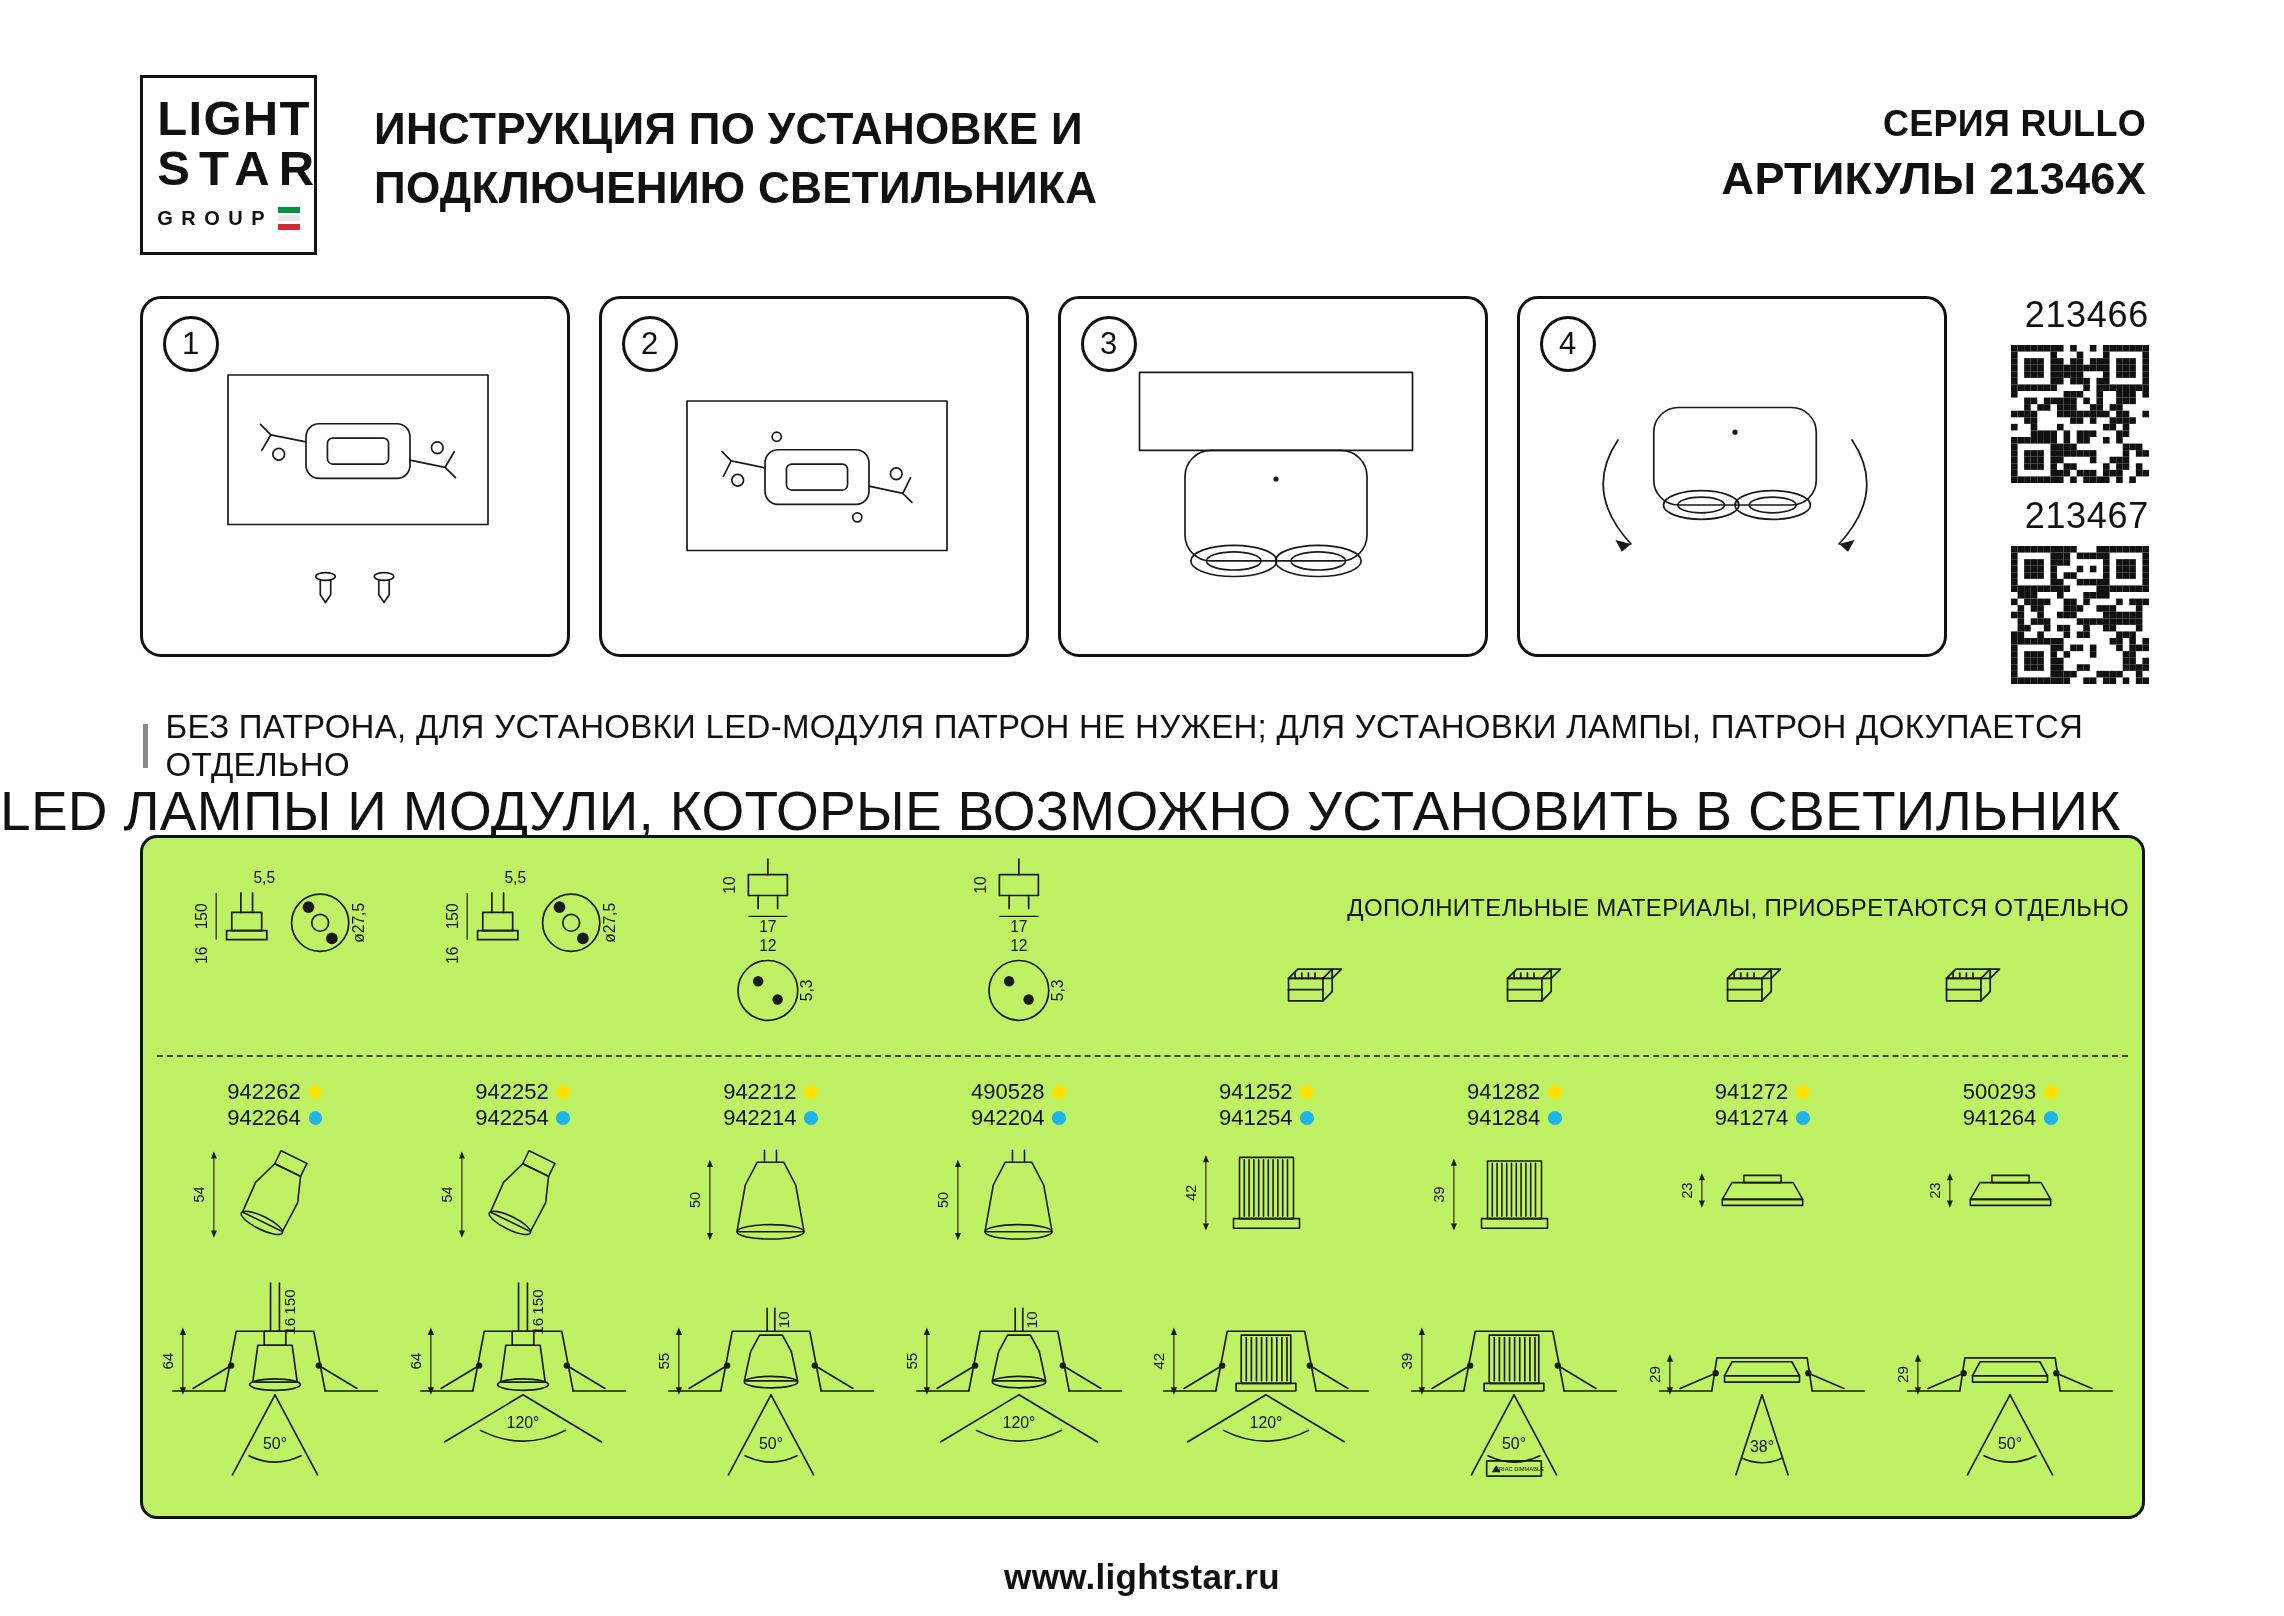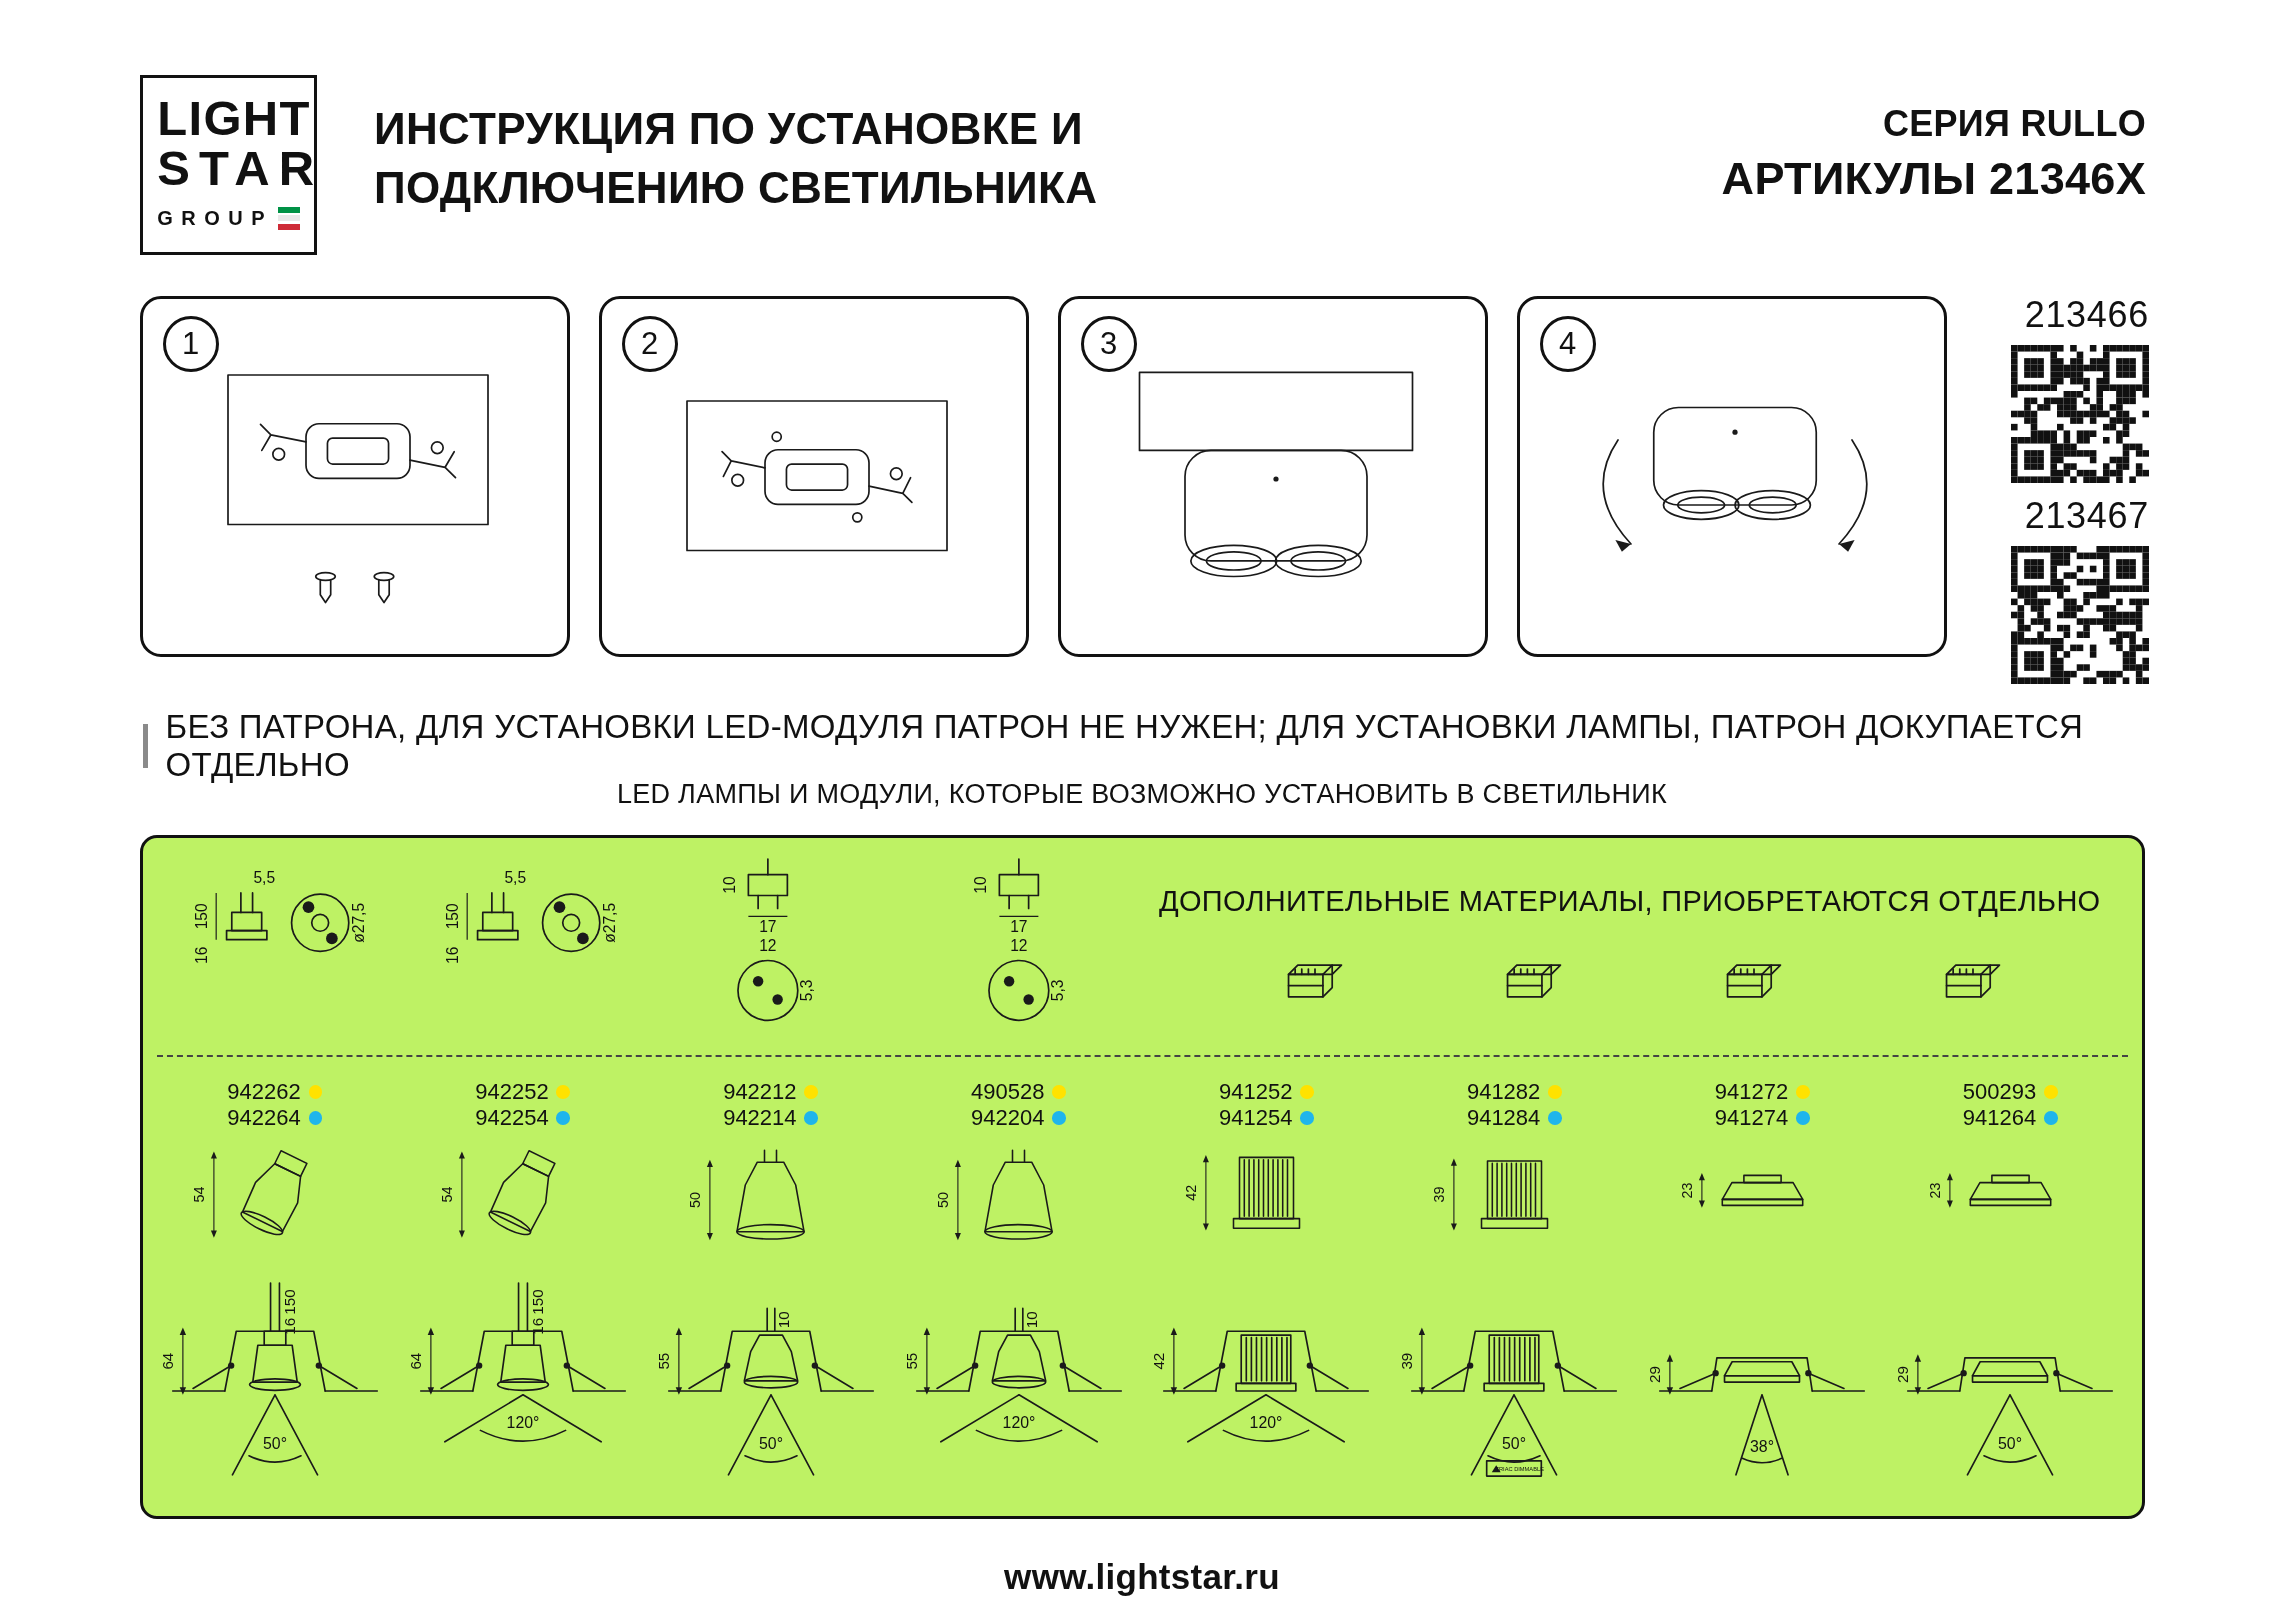--- a/index.html
+++ b/index.html
@@ -30,29 +30,29 @@
   
   .qr-block{position:absolute;left:1998px;width:151px;text-align:right}
   .qr-label{font-size:36px;letter-spacing:0.7px;margin-bottom:9px}
   .qr{width:138px;height:138px;display:inline-block}
 
   
   .note-row{position:absolute;left:143px;top:708px;display:flex;align-items:center;gap:18px;width:1992px}
   .note-bar{width:4.6px;height:44px;background:#8a8a8a;flex:none}
   .note-text{font-size:33px;letter-spacing:0.3px}
 
-  .section-title{position:absolute;top:779px;left:0;width:100%;text-align:center;font-size:27px;letter-spacing:0.3px}
+  .section-title{position:absolute;top:779px;left:0;width:100%;font-size:55px;letter-spacing:0.3px}
 
   
   .modules-panel{position:absolute;left:140px;top:835px;width:2005px;height:684px;border:3.9px solid #111;border-radius:17px;background:#bef264}
   .top-row{position:absolute;left:0;top:11.7px;width:100%;height:203px}
   .base-cell{position:absolute;top:0;width:251px;height:195px}
   .base-cell svg{width:251px;height:195px}
   .acc-zone{position:absolute;left:1016px;right:13px;top:0;height:195px}
-  .acc-note{text-align:left;font-size:29px;letter-spacing:0.3px;margin-top:35px}
+  .acc-note{text-align:right;font-size:24px;letter-spacing:0.3px;margin-top:44px}
   .acc-icons{display:flex;justify-content:space-around;margin-top:31px;padding:0 46px}
   .acc-icons svg{width:86px;height:60px}
   .divider{position:absolute;left:14.3px;right:14.3px;top:217px;border-top:2.6px dashed #444}
 
   .cols{position:absolute;left:7.8px;right:7.8px;top:229px;bottom:3.9px;display:flex}
   .col{flex:1;display:flex;flex-direction:column;align-items:center}
   .arts{height:63px;margin-top:6.5px;display:flex;flex-direction:column;justify-content:center;gap:0}
   .art-row{display:flex;align-items:center;justify-content:flex-end;gap:7.8px;font-size:22px}
   .dot{width:13.7px;height:13.7px;border-radius:50%;flex:none}
   .dot-y{background:var(--c-yellow,#ffe200)}

